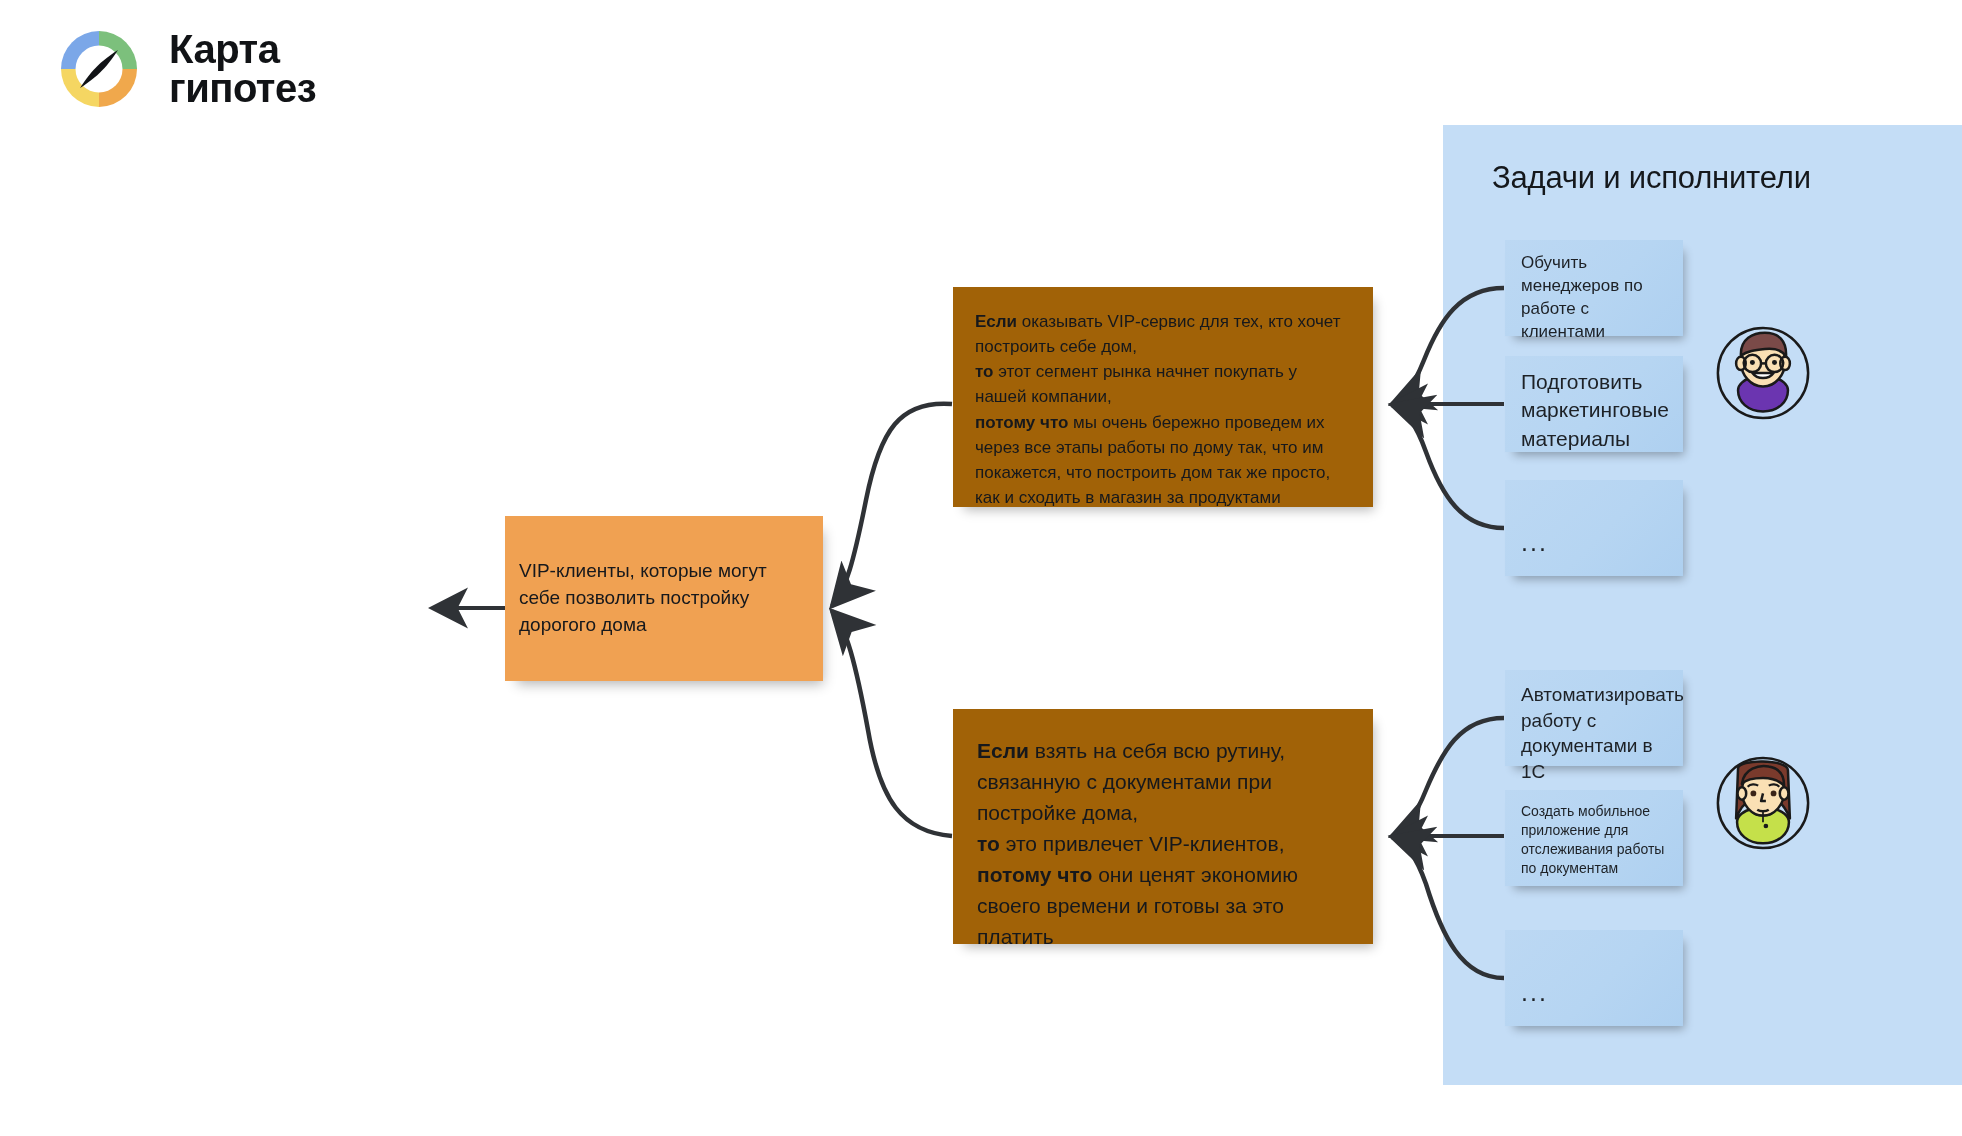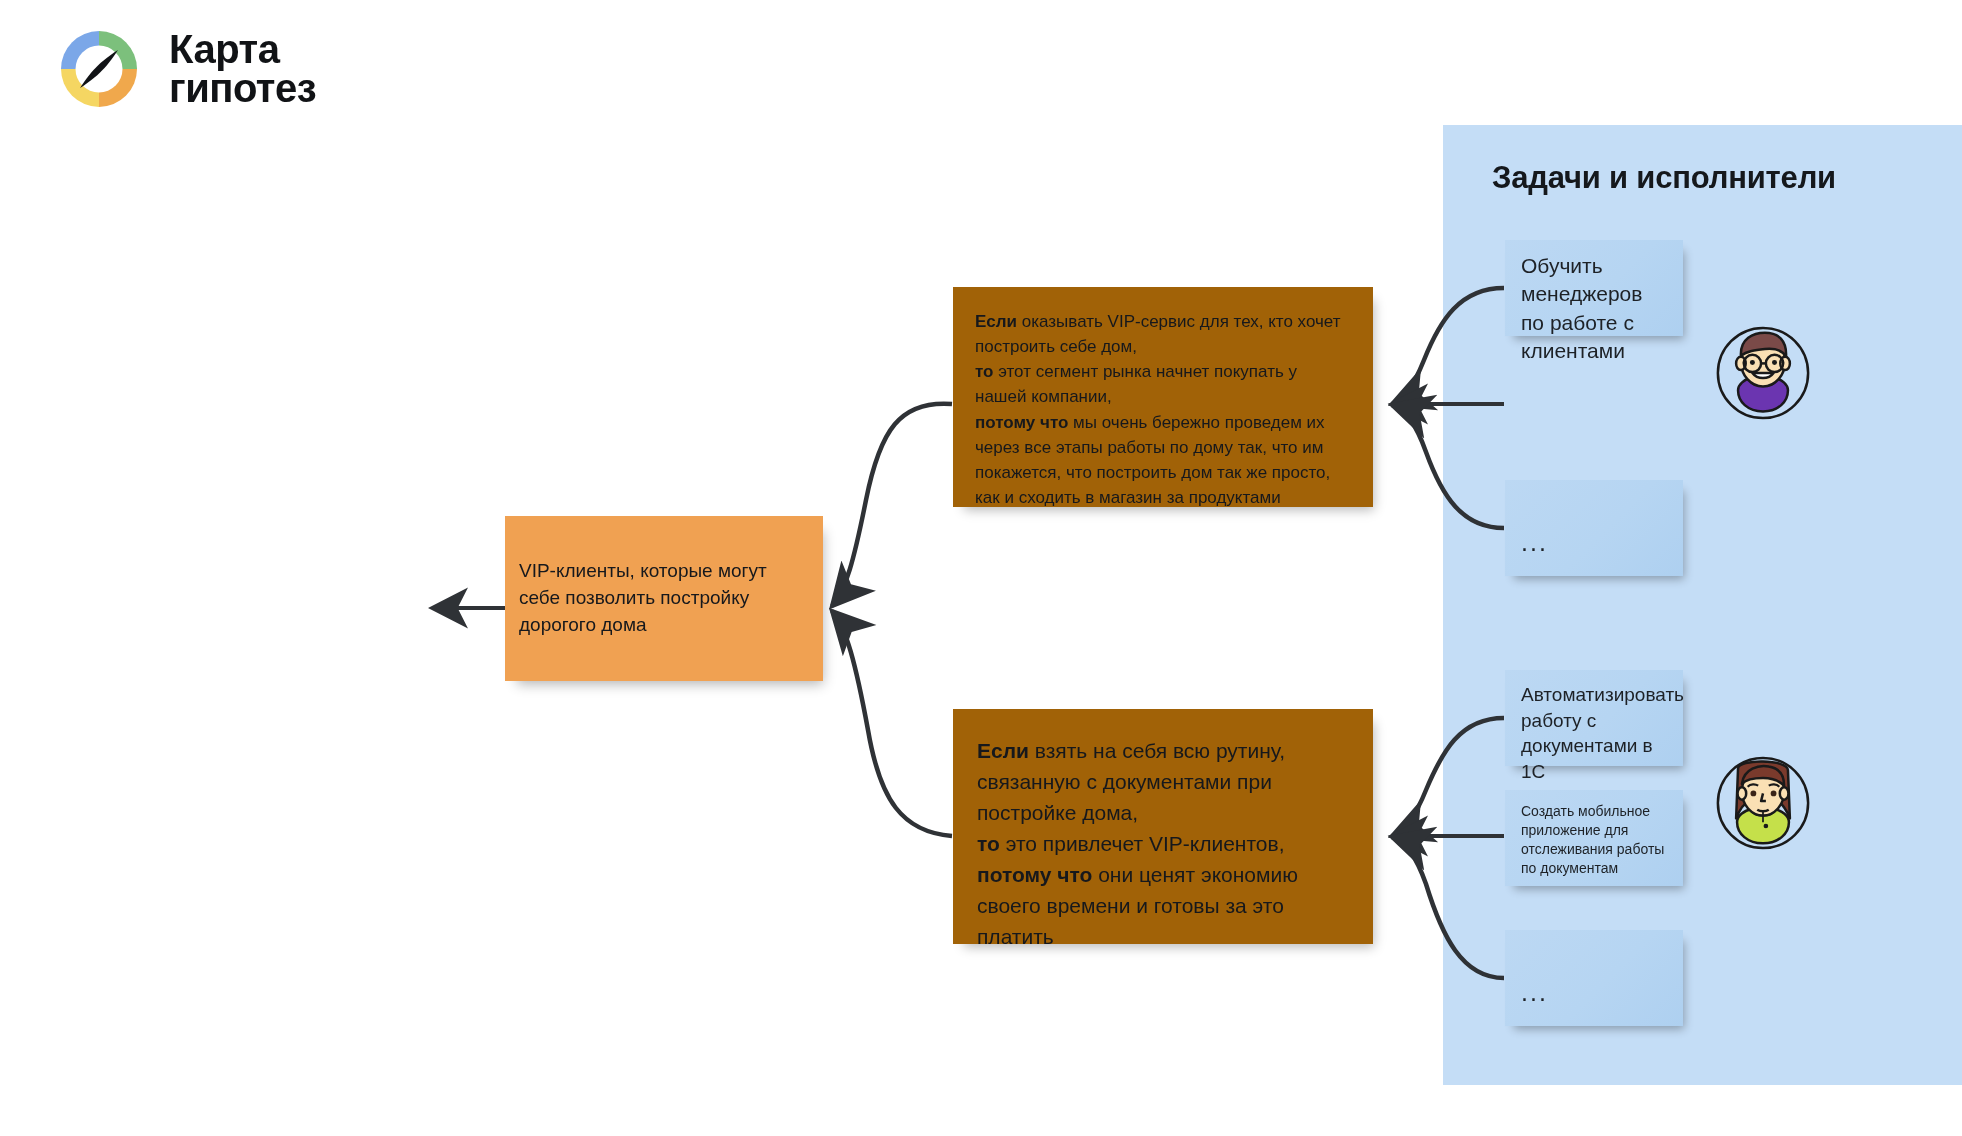--- a/index.html
+++ b/index.html
@@ -14,21 +14,21 @@
   #logo-text { display: flex; flex-direction: column; line-height: 0.97; }
   #logo-text span { font-weight: bold; font-size: 40px; color: #111316; letter-spacing: -0.5px; }
 
   
   #tasks-panel {
     position: absolute; left: 1443px; top: 125px; width: 519px; height: 960px;
     background: #c4ddf6;
   }
   #tasks-title {
     position: absolute; left: 1492px; top: 160px; width: 430px;
-    font-size: 31px; font-weight: bold; color: #15181c; letter-spacing: -0.2px;
+    font-size: 31px; font-weight: normal; color: #15181c; letter-spacing: -0.2px;
   }
 
   .task-card {
     position: absolute;
     background: linear-gradient(135deg, #bcd8f3 0%, #b6d5f2 55%, #aed0f0 100%);
     box-shadow: 5px 7px 9px -4px rgba(0,0,0,0.30);
     padding: 12px 14px 10px 16px;
     color: #1d2126;
   }
   .task-card .t { line-height: 1.35; }
@@ -82,21 +82,24 @@
     <div id="logo-text">
       <span>Карта</span>
       <span>гипотез</span>
     </div>
   </div>
 
   <div id="tasks-panel"></div>
   <div id="tasks-title">Задачи и исполнители</div>
 
   <div class="task-card" style="left:1505px; top:240px; width:178px; height:96px;">
-    <div class="t" style="font-size:21px;">Обучить менеджеров по работе с клиентами</div>
+    <div class="t" style="font-size:17px;">Обучить менеджеров по работе с клиентами</div>
+  </div>
+  <div class="task-card" style="left:1505px; top:356px; width:178px; height:96px;">
+    <div class="t" style="font-size:21px;">Подготовить маркетинговые материалы</div>
   </div>
   <div class="task-card" style="left:1505px; top:480px; width:178px; height:96px;">
     <div class="t" style="font-size:25px; padding-top:34px; letter-spacing:2px;">...</div>
   </div>
 
   <div class="task-card" style="left:1505px; top:670px; width:178px; height:96px;">
     <div class="t" style="font-size:19px;">Автоматизировать работу с документами в 1С</div>
   </div>
   <div class="task-card" style="left:1505px; top:790px; width:178px; height:96px;">
     <div class="t" style="font-size:14px;">Создать мобильное приложение для отслеживания работы по документам</div>

